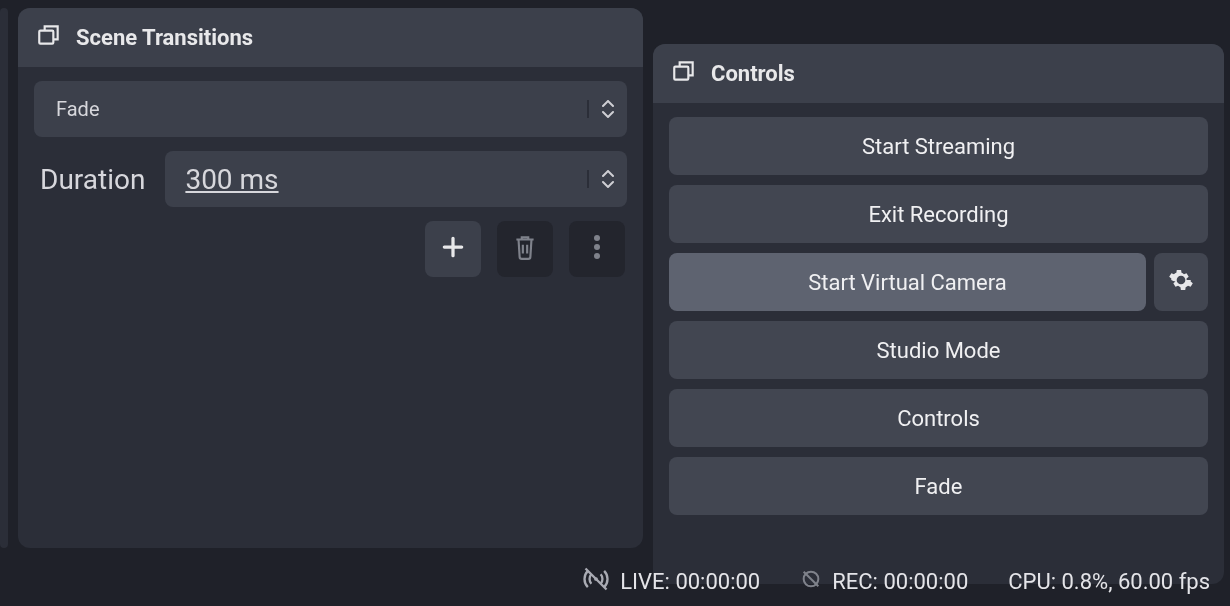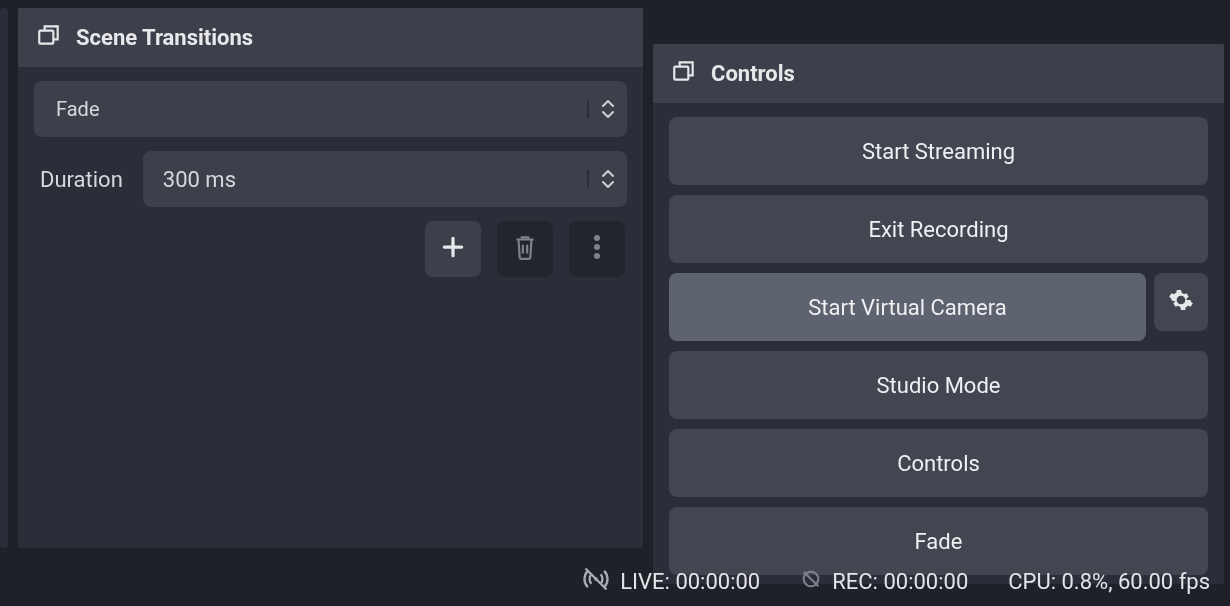--- a/index.html
+++ b/index.html
@@ -18,21 +18,21 @@
   }
   .panel-sliver {
     width: 8px;
     background: #2b2e38;
     border-radius: 4px;
     height: 540px;
     margin-top: 0;
   }
   .panel {
     background: #2b2e38;
-    border-radius: 2px;
+    border-radius: 12px;
     display: flex;
     flex-direction: column;
     height: 540px;
     overflow: hidden;
   }
   .panel-transitions { flex: 0 0 625px; }
   .panel-controls    { flex: 1; margin-top: 36px; }
   .panel-header {
     display: flex;
     align-items: center;
@@ -80,34 +80,34 @@
     justify-content: center;
     gap: 2px;
     color: #cfcfd4;
   }
   .chev { width: 14px; height: 8px; }
 
   .duration-row {
     display: flex;
     align-items: center;
     gap: 20px;
-    font-size: 22px;
+    font-size: 28px;
     color: #d7d7dc;
   }
   .duration-row .label { padding-left: 6px; }
   .spin-box {
     flex: 1;
     background: #3c404b;
     border-radius: 8px;
     height: 56px;
     display: flex;
     align-items: center;
     cursor: text;
   }
-  .spin-box .value { padding: 0 20px; flex: 1; }
+  .spin-box .value { padding: 0 20px; flex: 1; text-decoration: underline; }
 
   .icon-btn-row {
     display: flex;
     justify-content: flex-end;
     gap: 16px;
     padding-right: 2px;
   }
   .icon-btn {
     width: 56px; height: 56px;
     background: #3c404b;
@@ -124,21 +124,21 @@
     display: flex;
     flex-direction: column;
     gap: 10px;
   }
   .ctrl-row {
     display: flex;
     gap: 8px;
   }
   .ctrl-btn {
     flex: 1;
-    height: 68px;
+    height: 58px;
     background: #424651;
     border-radius: 8px;
     display: flex;
     align-items: center;
     justify-content: center;
     font-size: 22px;
     color: #f0f0f2;
     cursor: pointer;
   }
   .ctrl-btn.hover { background: #5e6370; }

